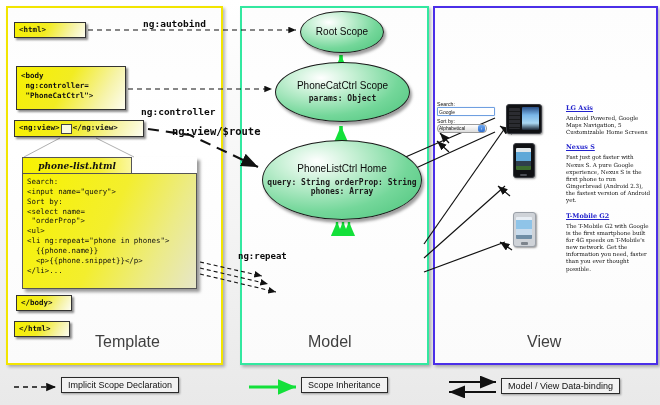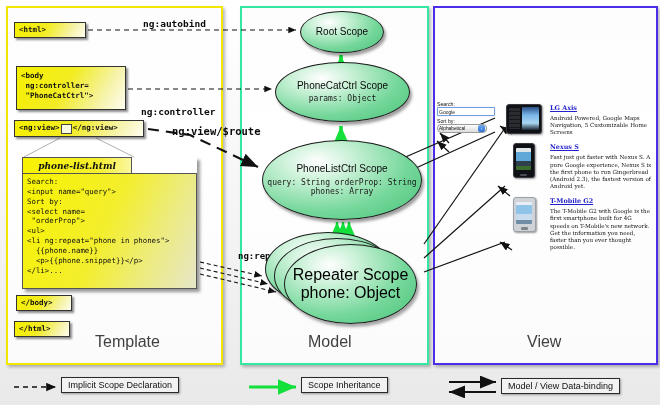--- a/index.html
+++ b/index.html
@@ -55,21 +55,21 @@
              font-size:7.4px;line-height:1.33;color:#111;white-space:pre;font-weight:normal;}
 
   
   .scope{position:absolute;border-radius:50%;border:1.5px solid #1c1c1c;
          background:radial-gradient(ellipse at 34% 26%, #ffffff 0%, #c6f0d4 26%, #74d79a 62%, #49c279 100%);
          box-shadow:2px 3px 3px rgba(0,0,0,.38);
          display:flex;flex-direction:column;align-items:center;justify-content:center;
          text-align:center;color:#0b0b0b;}
   .scope .title{font-size:10px;line-height:1.15;}
   .scope .props{font-family:"DejaVu Sans Mono","Liberation Mono",monospace;
-                font-size:8px;font-weight:normal;line-height:1.2;margin-top:3px;color:#1a1a1a;}
+                font-size:8px;font-weight:bold;line-height:1.2;margin-top:3px;color:#1a1a1a;}
 
   #scope-root{      left:300px;top:11px; width:82px; height:40px;}
   #scope-phonecat{  left:275px;top:62px; width:133px;height:58px;}
   #scope-phonelist{left:262px;top:140px;width:158px;height:78px;}
 
   #repeater-stack{position:absolute;left:265px;top:232px;width:152px;height:92px;}
   .rep{position:absolute;border-radius:50%;border:1.5px solid #1c1c1c;
        background:radial-gradient(ellipse at 34% 26%, #ffffff 0%, #c6f0d4 26%, #74d79a 62%, #49c279 100%);
        box-shadow:2px 3px 3px rgba(0,0,0,.35);}
   #rep1{left:0px; top:0px; width:124px;height:72px;}
@@ -94,21 +94,21 @@
               box-shadow:0 0 1px #9dc2ef;margin-bottom:2px;}
   #sort-select{width:50px;height:9px;box-sizing:border-box;border:1px solid #9a9a9a;
                border-radius:4px;background:linear-gradient(180deg,#ffffff,#dcdcdc);
                font-size:4.8px;color:#111;display:flex;align-items:center;
                justify-content:space-between;padding:0 1px;}
   #sort-arrow{width:7px;height:7px;border-radius:2px;
               background:linear-gradient(180deg,#6ea8f0,#2f6fd0);
               color:#fff;font-size:4px;display:flex;align-items:center;justify-content:center;}
 
   #phone-list{position:absolute;left:504px;top:104px;width:148px;}
-  .phone-row{display:flex;margin-bottom:7px;}
+  .phone-row{display:flex;margin-bottom:7px;gap:16px;}
   .phone-img{width:40px;flex:0 0 40px;display:flex;align-items:flex-start;justify-content:center;}
   .phone-txt{flex:1;padding-left:6px;}
   .phone-name{font-family:"DejaVu Serif","Liberation Serif",serif;font-size:6.4px;
               color:#2222cc;text-decoration:underline;font-weight:bold;margin-bottom:3px;}
   .phone-snip{font-family:"DejaVu Serif","Liberation Serif",serif;font-size:5.6px;
               color:#111;line-height:1.28;}
 
   .dev{position:relative;border-radius:3px;background:#101114;
        border:1px solid #3a3c42;box-shadow:1px 1px 2px rgba(0,0,0,.4);}
   .screen{position:absolute;border-radius:1px;overflow:hidden;}
@@ -216,35 +216,26 @@
   </div>
 
   <div class="scope" id="scope-phonecat">
     <div class="title">PhoneCatCtrl
 Scope</div>
     <div class="props">params: Object</div>
   </div>
 
   <div class="scope" id="scope-phonelist">
     <div class="title">PhoneListCtrl
-Scope</div>
+Home</div>
     <div class="props">query: String
 orderProp: String
 phones: Array</div>
   </div>
 
-  <div id="repeater-stack">
-    <div class="rep" id="rep1"></div>
-    <div class="rep" id="rep2"></div>
-    <div class="rep" id="rep3">
-      <div class="title">Repeater
-Scope</div>
-      <div class="props">phone: Object</div>
-    </div>
-  </div>
 
   <div id="search-panel">
     <div class="sp-label">Search:</div>
     <div id="search-box">Google</div>
     <div class="sp-label">Sort by:</div>
     <div id="sort-select">
       <span>Alphabetical</span>
       <span id="sort-arrow">↕</span>
     </div>
   </div>

